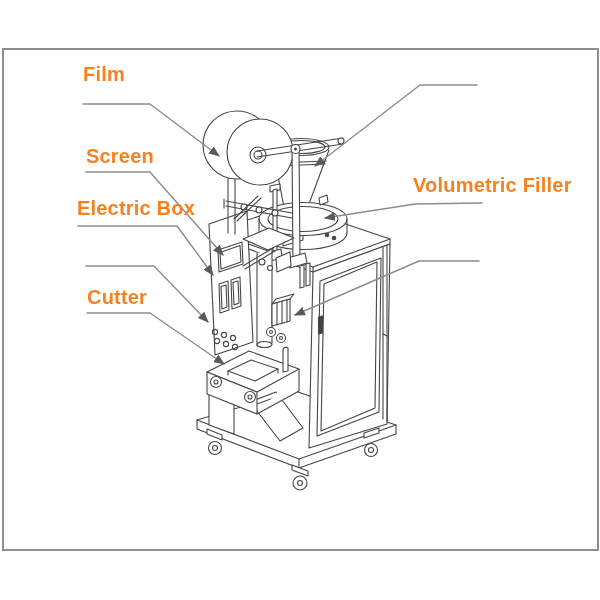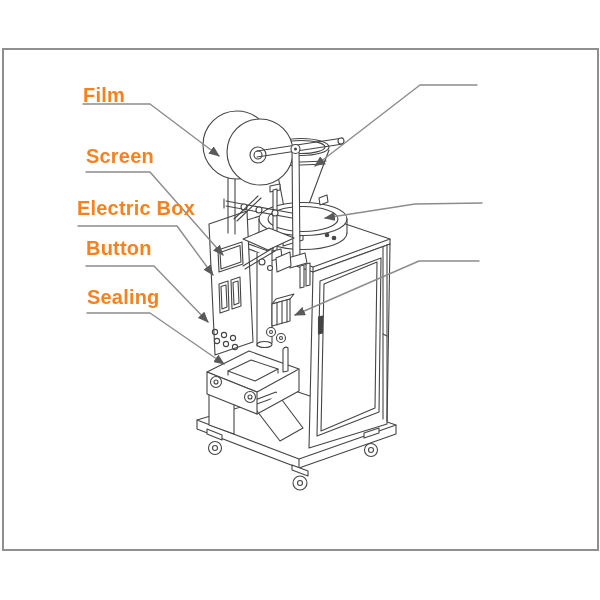--- a/index.html
+++ b/index.html
@@ -199,18 +199,18 @@
       <polyline points="86,172 150,172 223,255" marker-end="url(#arrow)"></polyline>
       <polyline points="78,226 177,226 213,275" marker-end="url(#arrow)"></polyline>
       <polyline points="86,266 154,266 208,322" marker-end="url(#arrow)"></polyline>
       <polyline points="87,313 150,313 224,364" marker-end="url(#arrow)"></polyline>
       <polyline points="477,85 420,85 315,166" marker-end="url(#arrow)"></polyline>
       <polyline points="482,203 415,204 325,218" marker-end="url(#arrow)"></polyline>
       <polyline points="479,261 419,261 295,315" marker-end="url(#arrow)"></polyline>
     </g>
   </svg>
 
-  <div class="label" style="left:83px;top:84px">Film</div>
+  <div class="label" style="left:83px;top:63px">Film</div>
   <div class="label" style="left:86px;top:145px">Screen</div>
   <div class="label" style="left:77px;top:197px">Electric Box</div>
-  <div class="label" style="left:86px;top:237px">Button</div>
-  <div class="label" style="left:87px;top:286px">Sealing</div>
+  <div class="label" style="left:87px;top:286px">Cutter</div>
+  <div class="label" style="left:413px;top:174px">Volumetric Filler</div>
 </div>
 
 </body></html>

